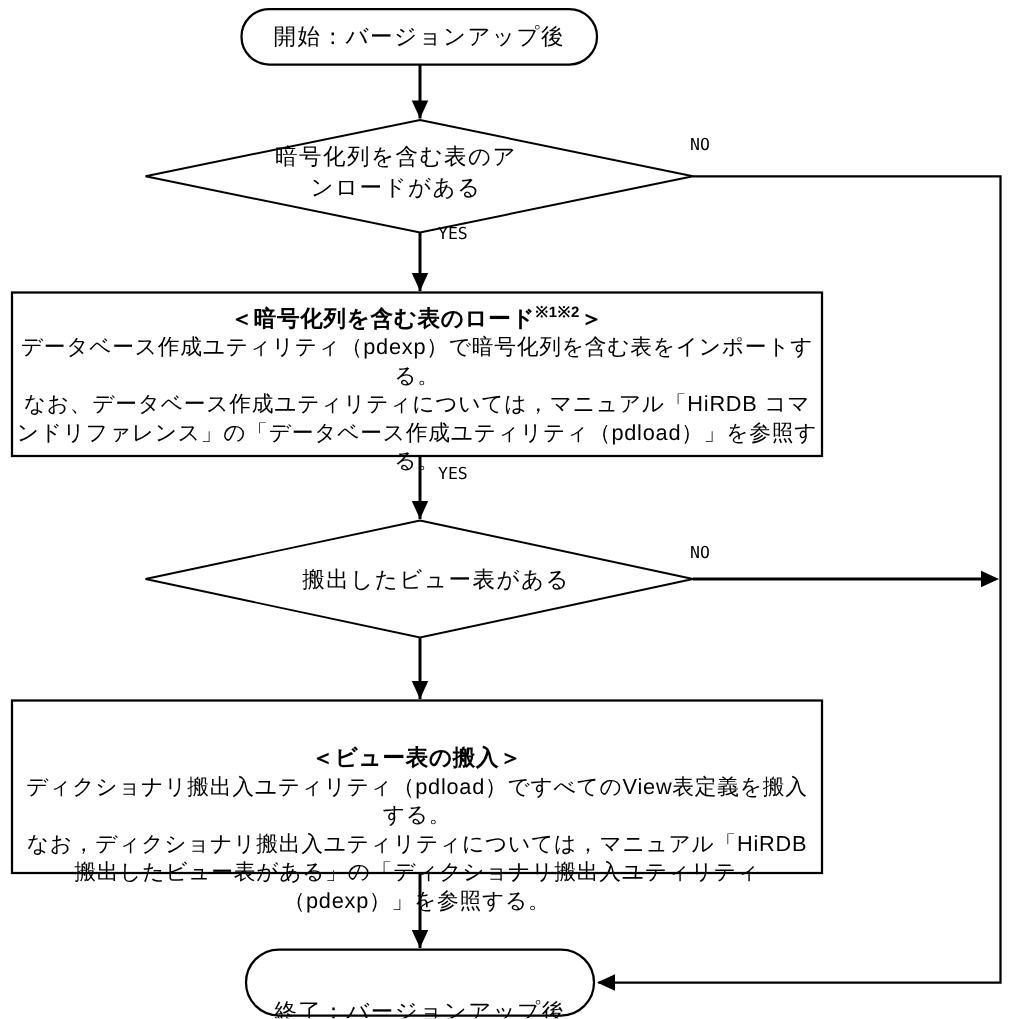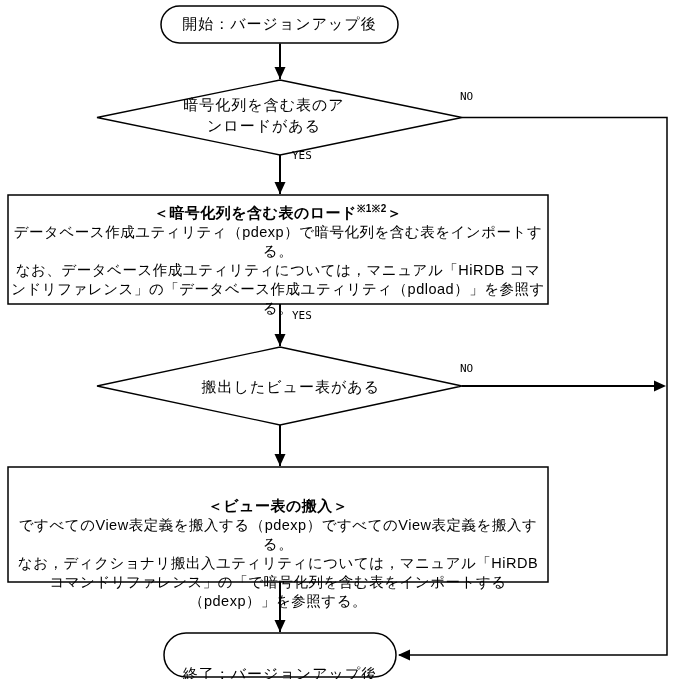--- a/index.html
+++ b/index.html
@@ -129,22 +129,22 @@
   </div>
 
   <div class="label branch-label" style="left:292px; top:309px;">YES</div>
 
   <div class="label diamond-label" style="left:180px; top:376px; width:200px;text-align:right;">搬出したビュー表がある</div>
 
   <div class="label branch-label" style="left:460px; top:362px;">NO</div>
 
   <div class="process-box" style="left:10px; top:471px; width:536px;margin-top:25px;">
     <div class="process-title">＜ビュー表の搬入＞</div>
-    <p class="process-body">ですべてのView表定義を搬入する（pdexp）ですべてのView表定義を搬入する。</p>
-    <p class="process-body">なお，ディクショナリ搬出入ユティリティについては，マニュアル「HiRDB コマンドリファレンス」の「で暗号化列を含む表をインポートする（pdexp）」を参照する。</p>
+    <p class="process-body">ディクショナリ搬出入ユティリティ（pdload）ですべてのView表定義を搬入する。</p>
+    <p class="process-body">なお，ディクショナリ搬出入ユティリティについては，マニュアル「HiRDB 搬出したビュー表がある」の「ディクショナリ搬出入ユティリティ（pdexp）」を参照する。</p>
   </div>
 
   <div class="label terminal-label" style="left:164px; top:659px; width:232px; height:44px;flex-direction:column;">
     <span>終了：バージョンアップ後</span>
       <span class="sup-end">※3</span>
   </div>
 
 </div>
 
 </body></html>

